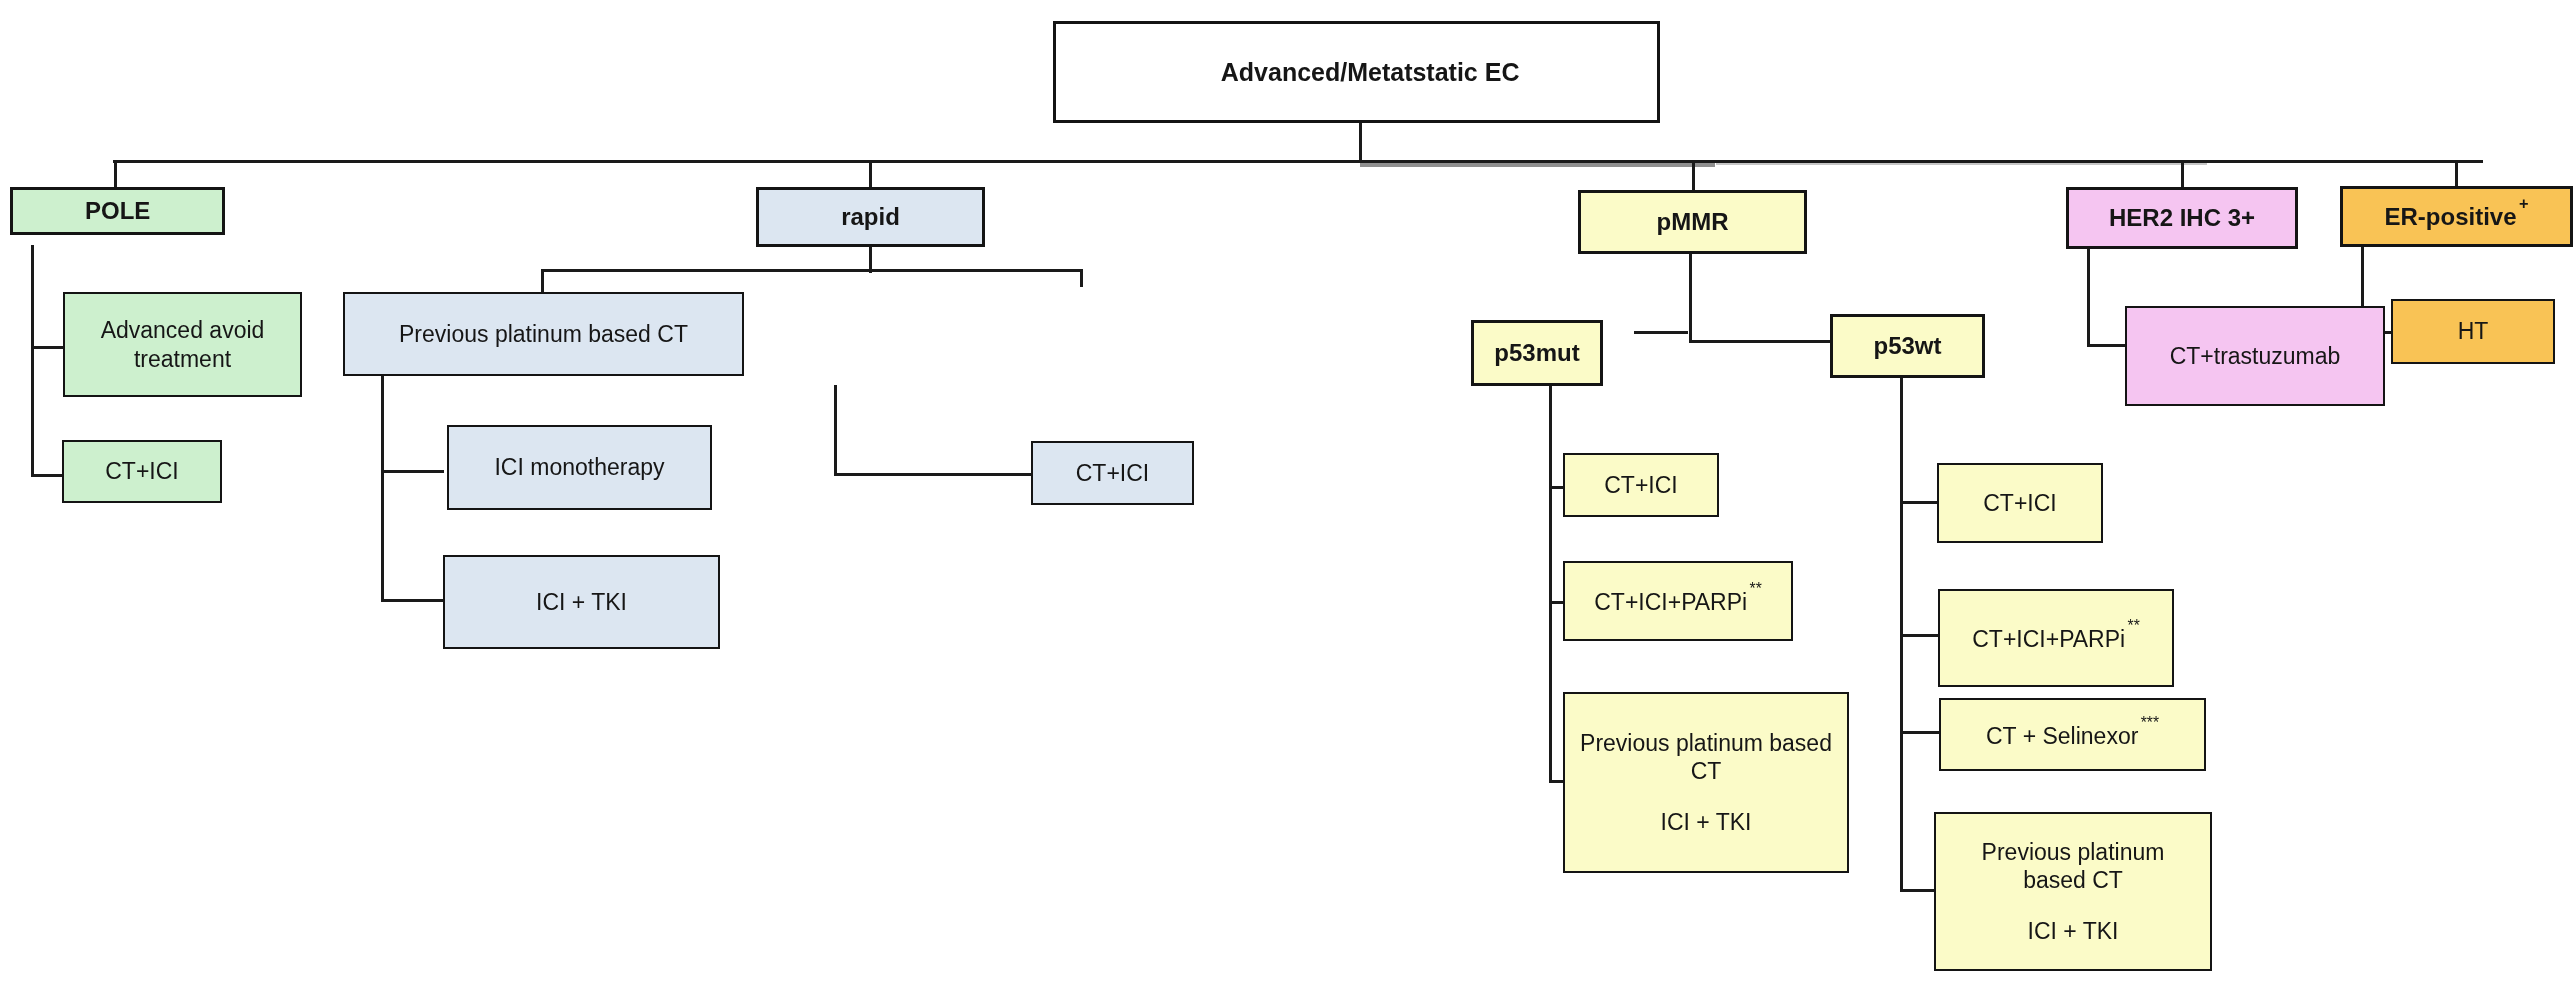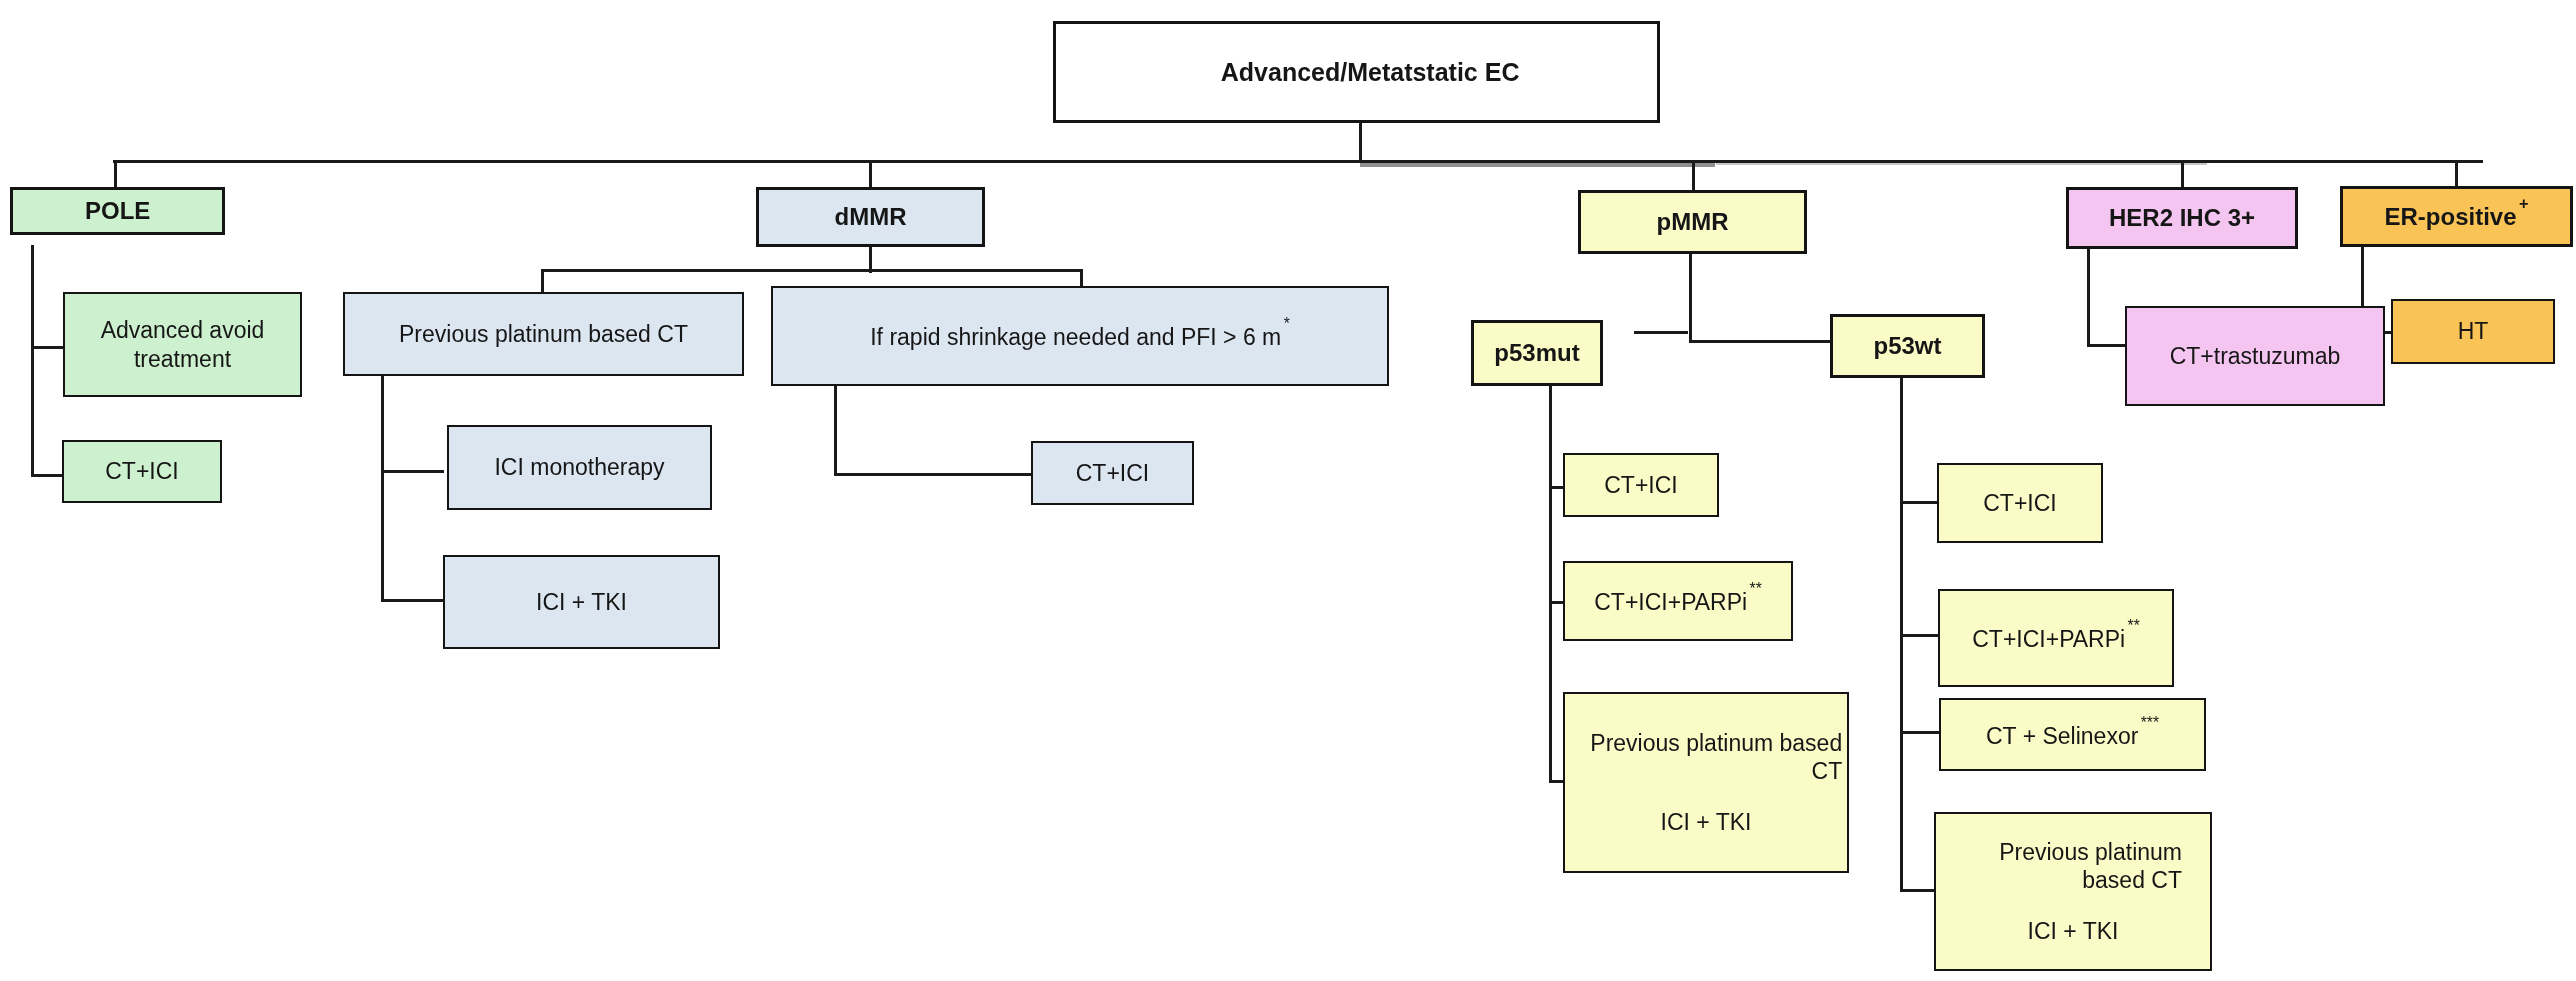--- a/index.html
+++ b/index.html
@@ -21,21 +21,21 @@
     box-sizing:border-box;
     border:2.4px solid var(--border,#141414);
     font-size:23px;
     line-height:1.22;
     padding:2.4px 4.8px;
   }
   .hdr{font-weight:bold;border-width:3px;font-size:24px;}
   .rootbox{background:var(--root_fill,#fff);border-width:3px;font-weight:bold;font-size:25px;padding-left:32px;}
   .green{background:var(--green,#CDF0CE);}
   .blue{background:var(--blue,#DCE6F1);}
-  .yellow{background:var(--yellow,#FBFBC8);text-align:right;}
+  .yellow{background:var(--yellow,#FBFBC8);}
   .pink{background:var(--pink,#F5C5F1);}
   .orange{background:var(--orange,#F9C355);}
   .ln{position:absolute;background:var(--line,#1A1A1A);}
   .ln.sh1{background:#8f8f8f;}
   .ln.sh2{background:#c6c6c6;}
   .stack{flex-direction:column;}
   .stack .l2{margin-top:22px;}
   sup.mark{font-size:0.68em;position:relative;top:-0.45em;margin-left:2.4px;font-weight:inherit;}
   .narrowpad{padding:2.4px 28px;}
 </style>
@@ -88,44 +88,41 @@
   <div class="ln" style="left:2361px;top:331px;width:31px;height:3px"></div>
 
   <div class="box rootbox" style="left:1053px;top:21px;width:607px;height:102px">
     <span>Advanced/Metatstatic EC</span>
   </div>
 
   <div class="box green hdr" style="left:10.2px;top:187px;width:215px;height:48px">
     <span>POLE</span>
   </div>
   <div class="box blue hdr" style="left:756px;top:187px;width:229px;height:60px">
-    <span>dMMR</span>
+    <span>rapid</span>
   </div>
   <div class="box yellow hdr" style="left:1578px;top:190px;width:229px;height:64px">
     <span>pMMR</span>
   </div>
   <div class="box pink hdr" style="left:2066px;top:187px;width:232px;height:62px">
     <span>HER2 IHC 3+</span>
   </div>
   <div class="box orange hdr" style="left:2340px;top:186px;width:233px;height:61px">
     <span><span>ER-positive</span><sup class="mark">+</sup></span>
   </div>
 
   <div class="box green" style="left:63px;top:292px;width:239px;height:105px">
     <span>Advanced avoid treatment</span>
   </div>
   <div class="box green" style="left:62px;top:440px;width:160px;height:63px">
     <span>CT+ICI</span>
   </div>
 
   <div class="box blue" style="left:343px;top:292px;width:401px;height:84px">
     <span>Previous platinum based CT</span>
-  </div>
-  <div class="box blue" style="left:771px;top:286px;width:618px;height:100px">
-    <span><span>If rapid shrinkage needed and PFI &gt; 6 m</span><sup class="mark">*</sup></span>
   </div>
   <div class="box blue" style="left:447px;top:425px;width:265px;height:85px">
     <span>ICI monotherapy</span>
   </div>
   <div class="box blue" style="left:443px;top:555px;width:277px;height:94px">
     <span>ICI + TKI</span>
   </div>
   <div class="box blue" style="left:1031px;top:441px;width:163px;height:64px">
     <span>CT+ICI</span>
   </div>

